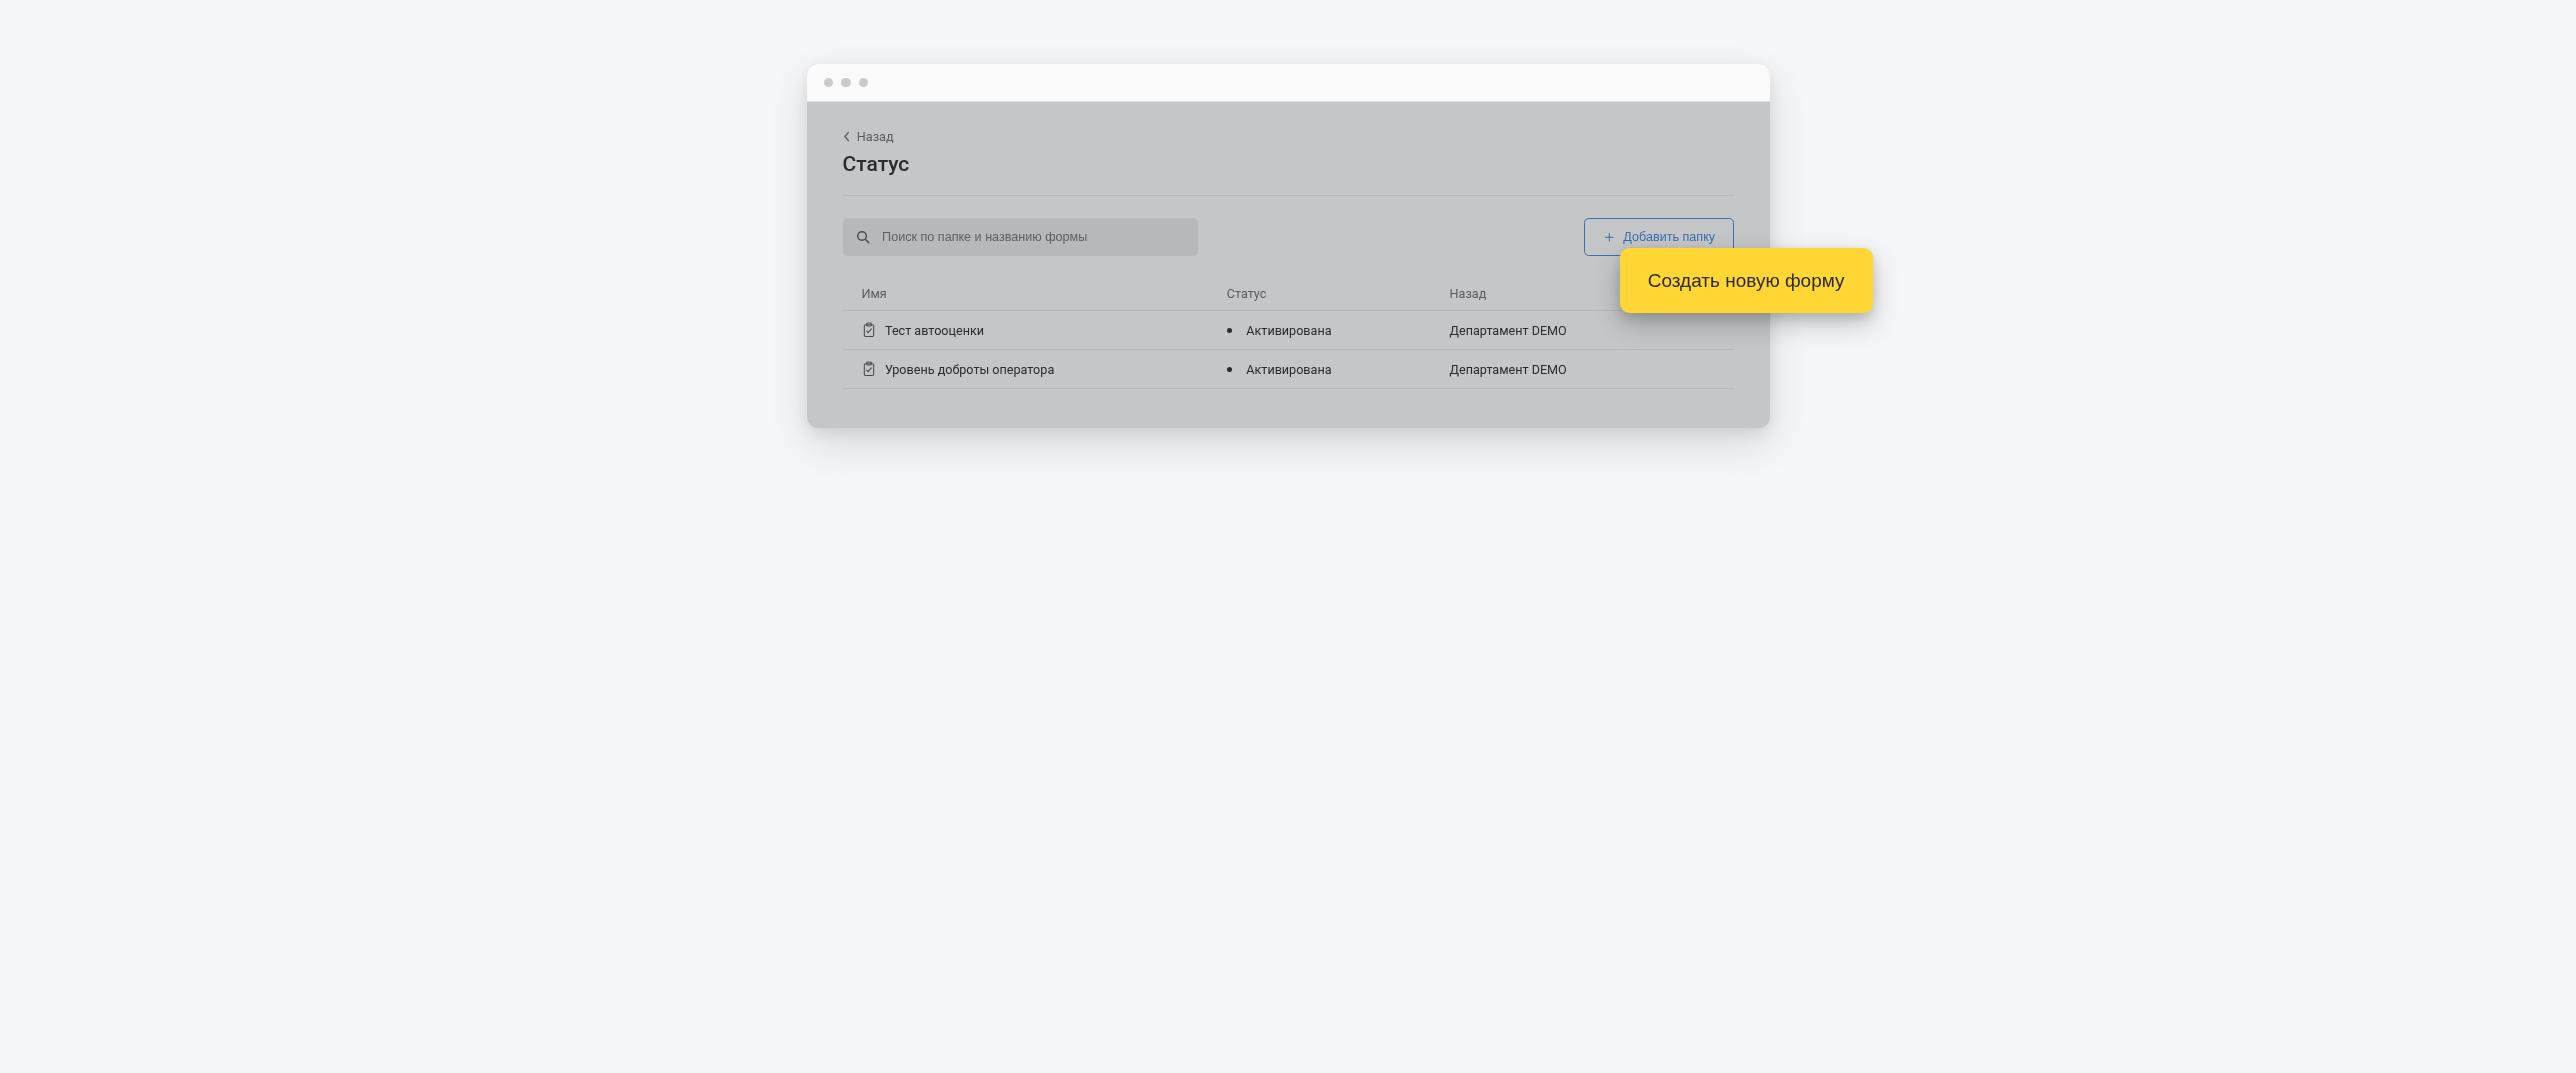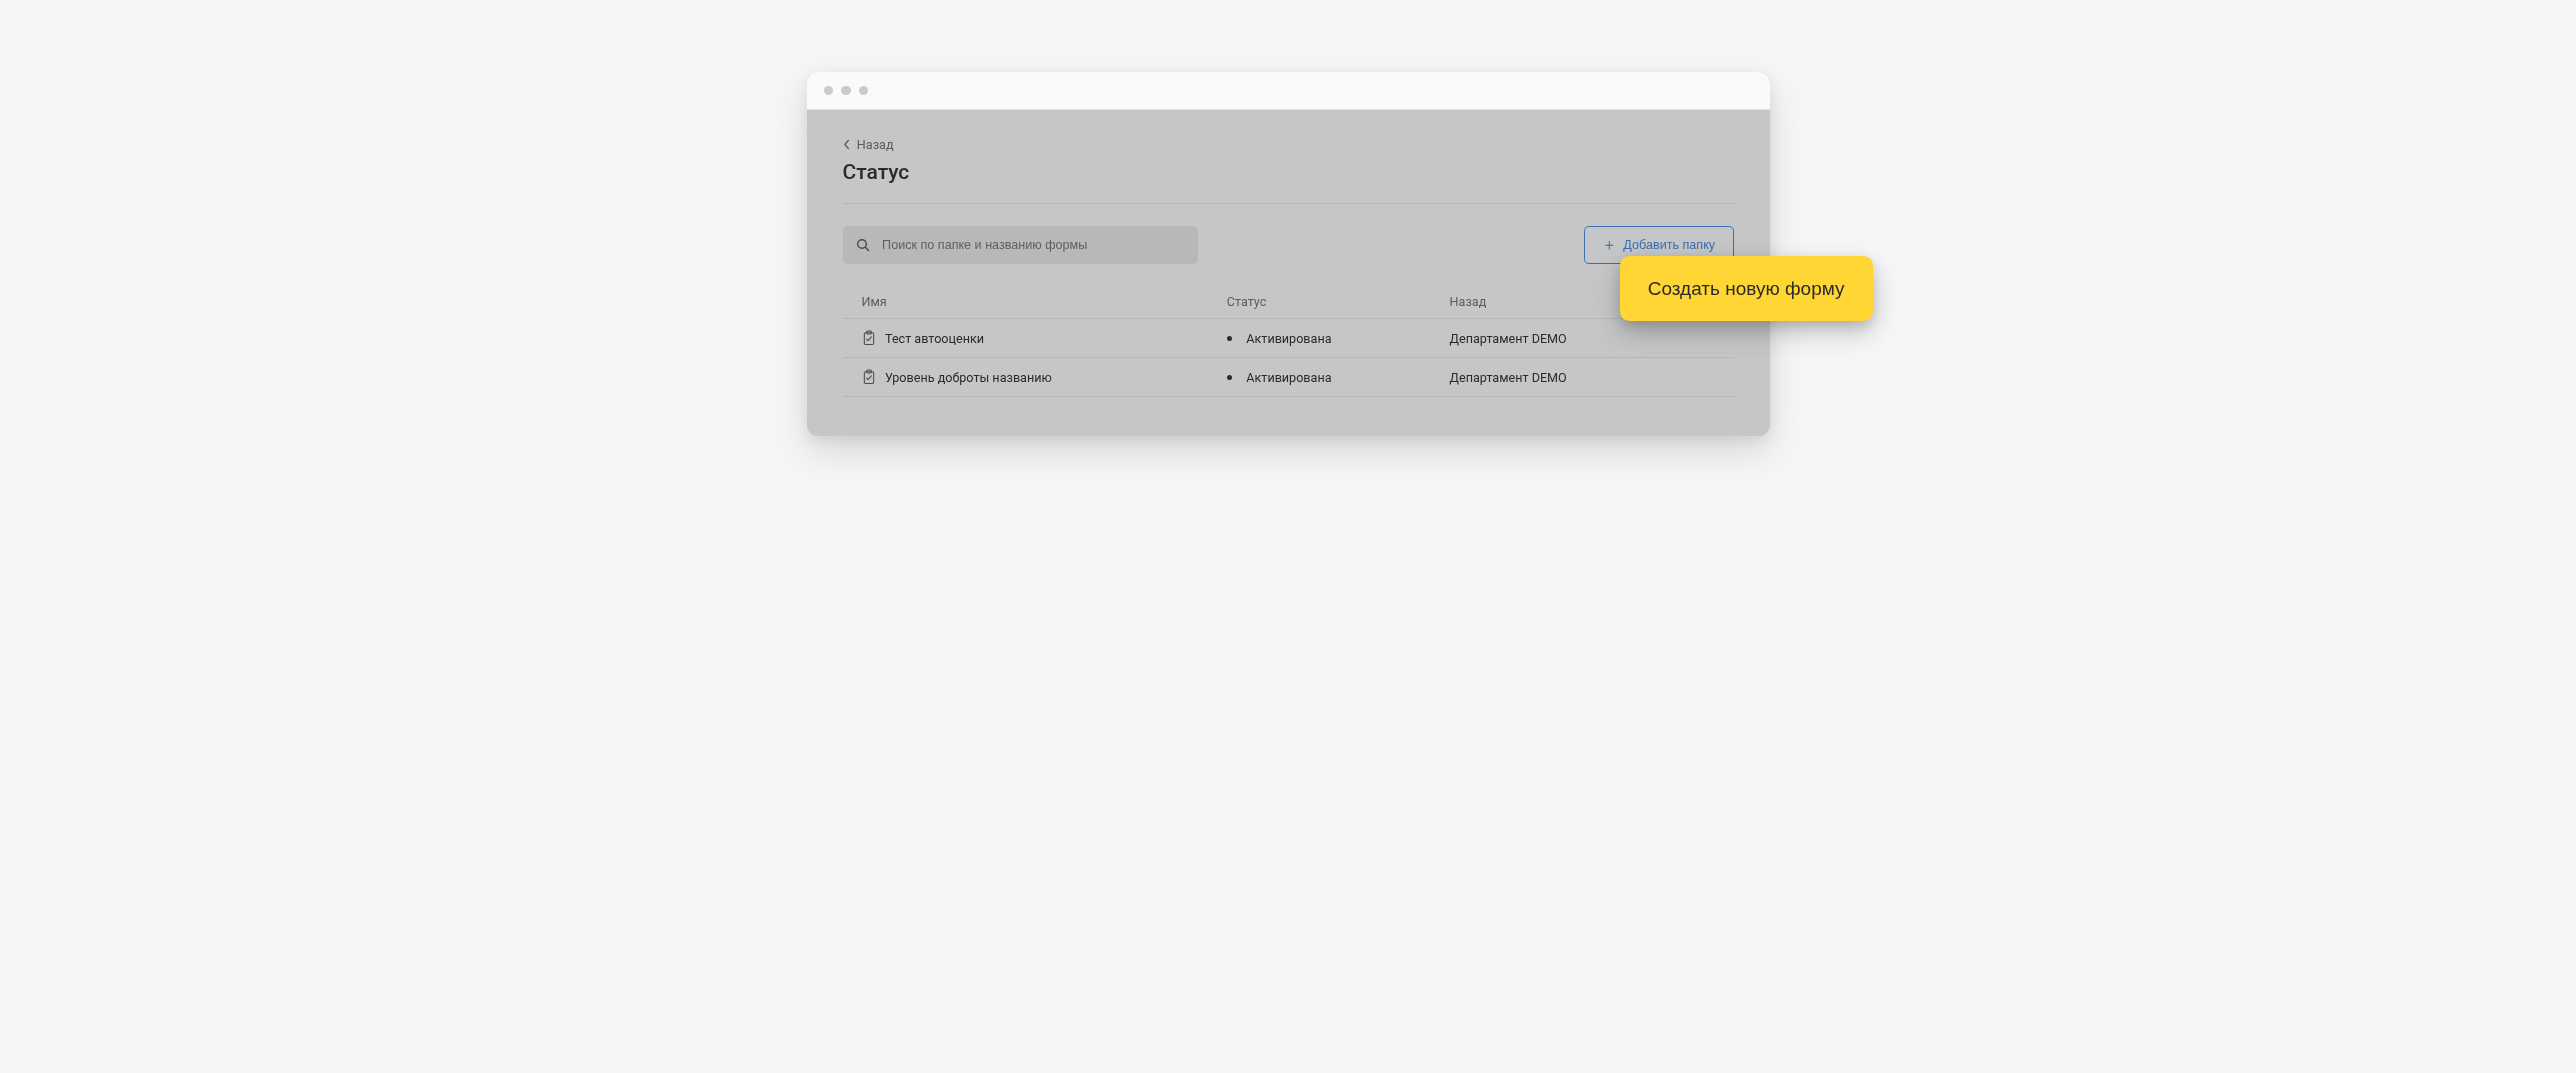--- a/index.html
+++ b/index.html
@@ -16,21 +16,21 @@
   .outer-card {
     width: 1200px;
     background: #f4f6f8;
     border-radius: 28px;
     padding: 32px 39px;
     position: relative;
   }
 
   .window {
     width: 963px;
-    margin: 16px auto;
+    margin: 8px auto;
     background: #c5c6c7;
     border-radius: 11px;
     box-shadow: 0 16px 39px rgba(0,0,0,0.12), 0 4.7px 14px rgba(0,0,0,0.08);
     overflow: visible;
     position: relative;
   }
 
   .titlebar {
     height: 38px;
     background: #fafafa;
@@ -257,21 +257,21 @@
               <td class="access-cell">Департамент DEMO</td>
             </tr>
             <tr>
               <td>
                 <div class="name-cell">
                   <svg viewBox="0 0 24 26">
                     <rect x="4" y="4" width="16" height="20" rx="2" stroke-width="1.8"></rect>
                     <rect x="8" y="1" width="8" height="5" rx="1.5" stroke-width="1.8"></rect>
                     <path d="M8 15 l2.5 2.5 L16 11" stroke-width="1.8" stroke-linecap="round" stroke-linejoin="round"></path>
                   </svg>
-                  <span>Уровень доброты названию</span>
+                  <span>Уровень доброты оператора</span>
                 </div>
               </td>
               <td>
                 <div class="status-cell">
                   <span class="status-dot"></span>
                   <span>Активирована</span>
                 </div>
               </td>
               <td class="access-cell">Департамент DEMO</td>
             </tr>

